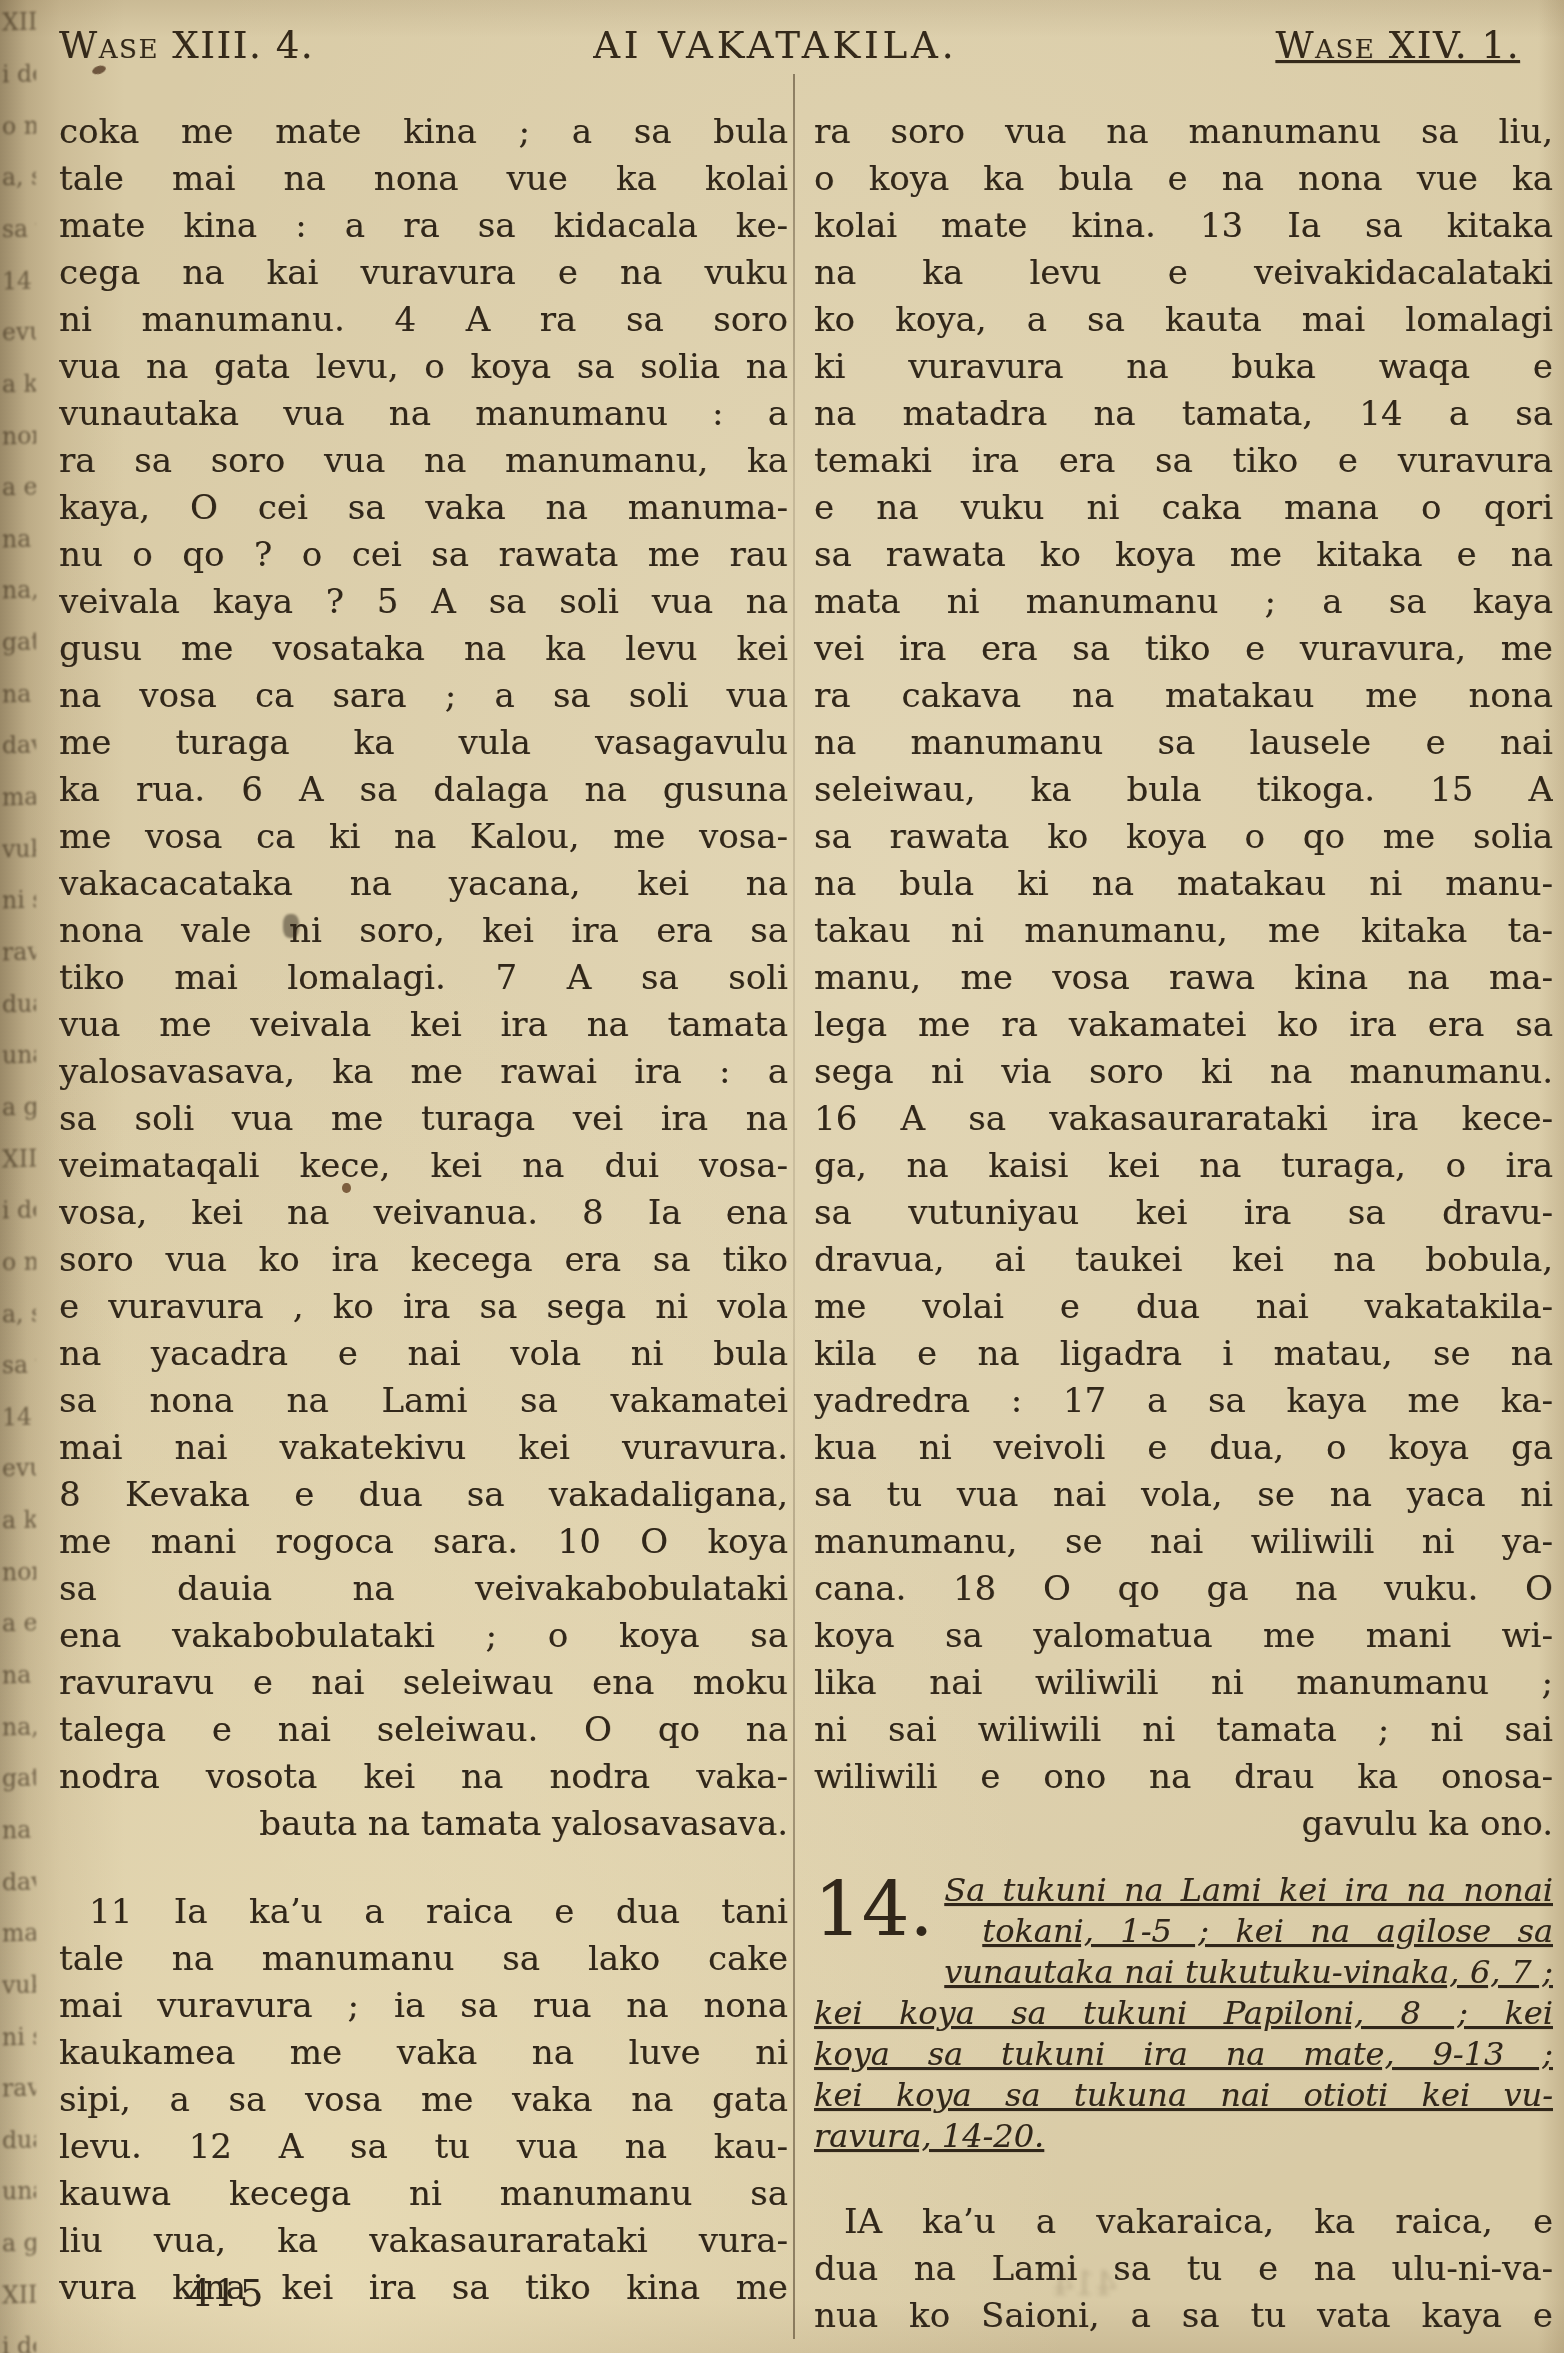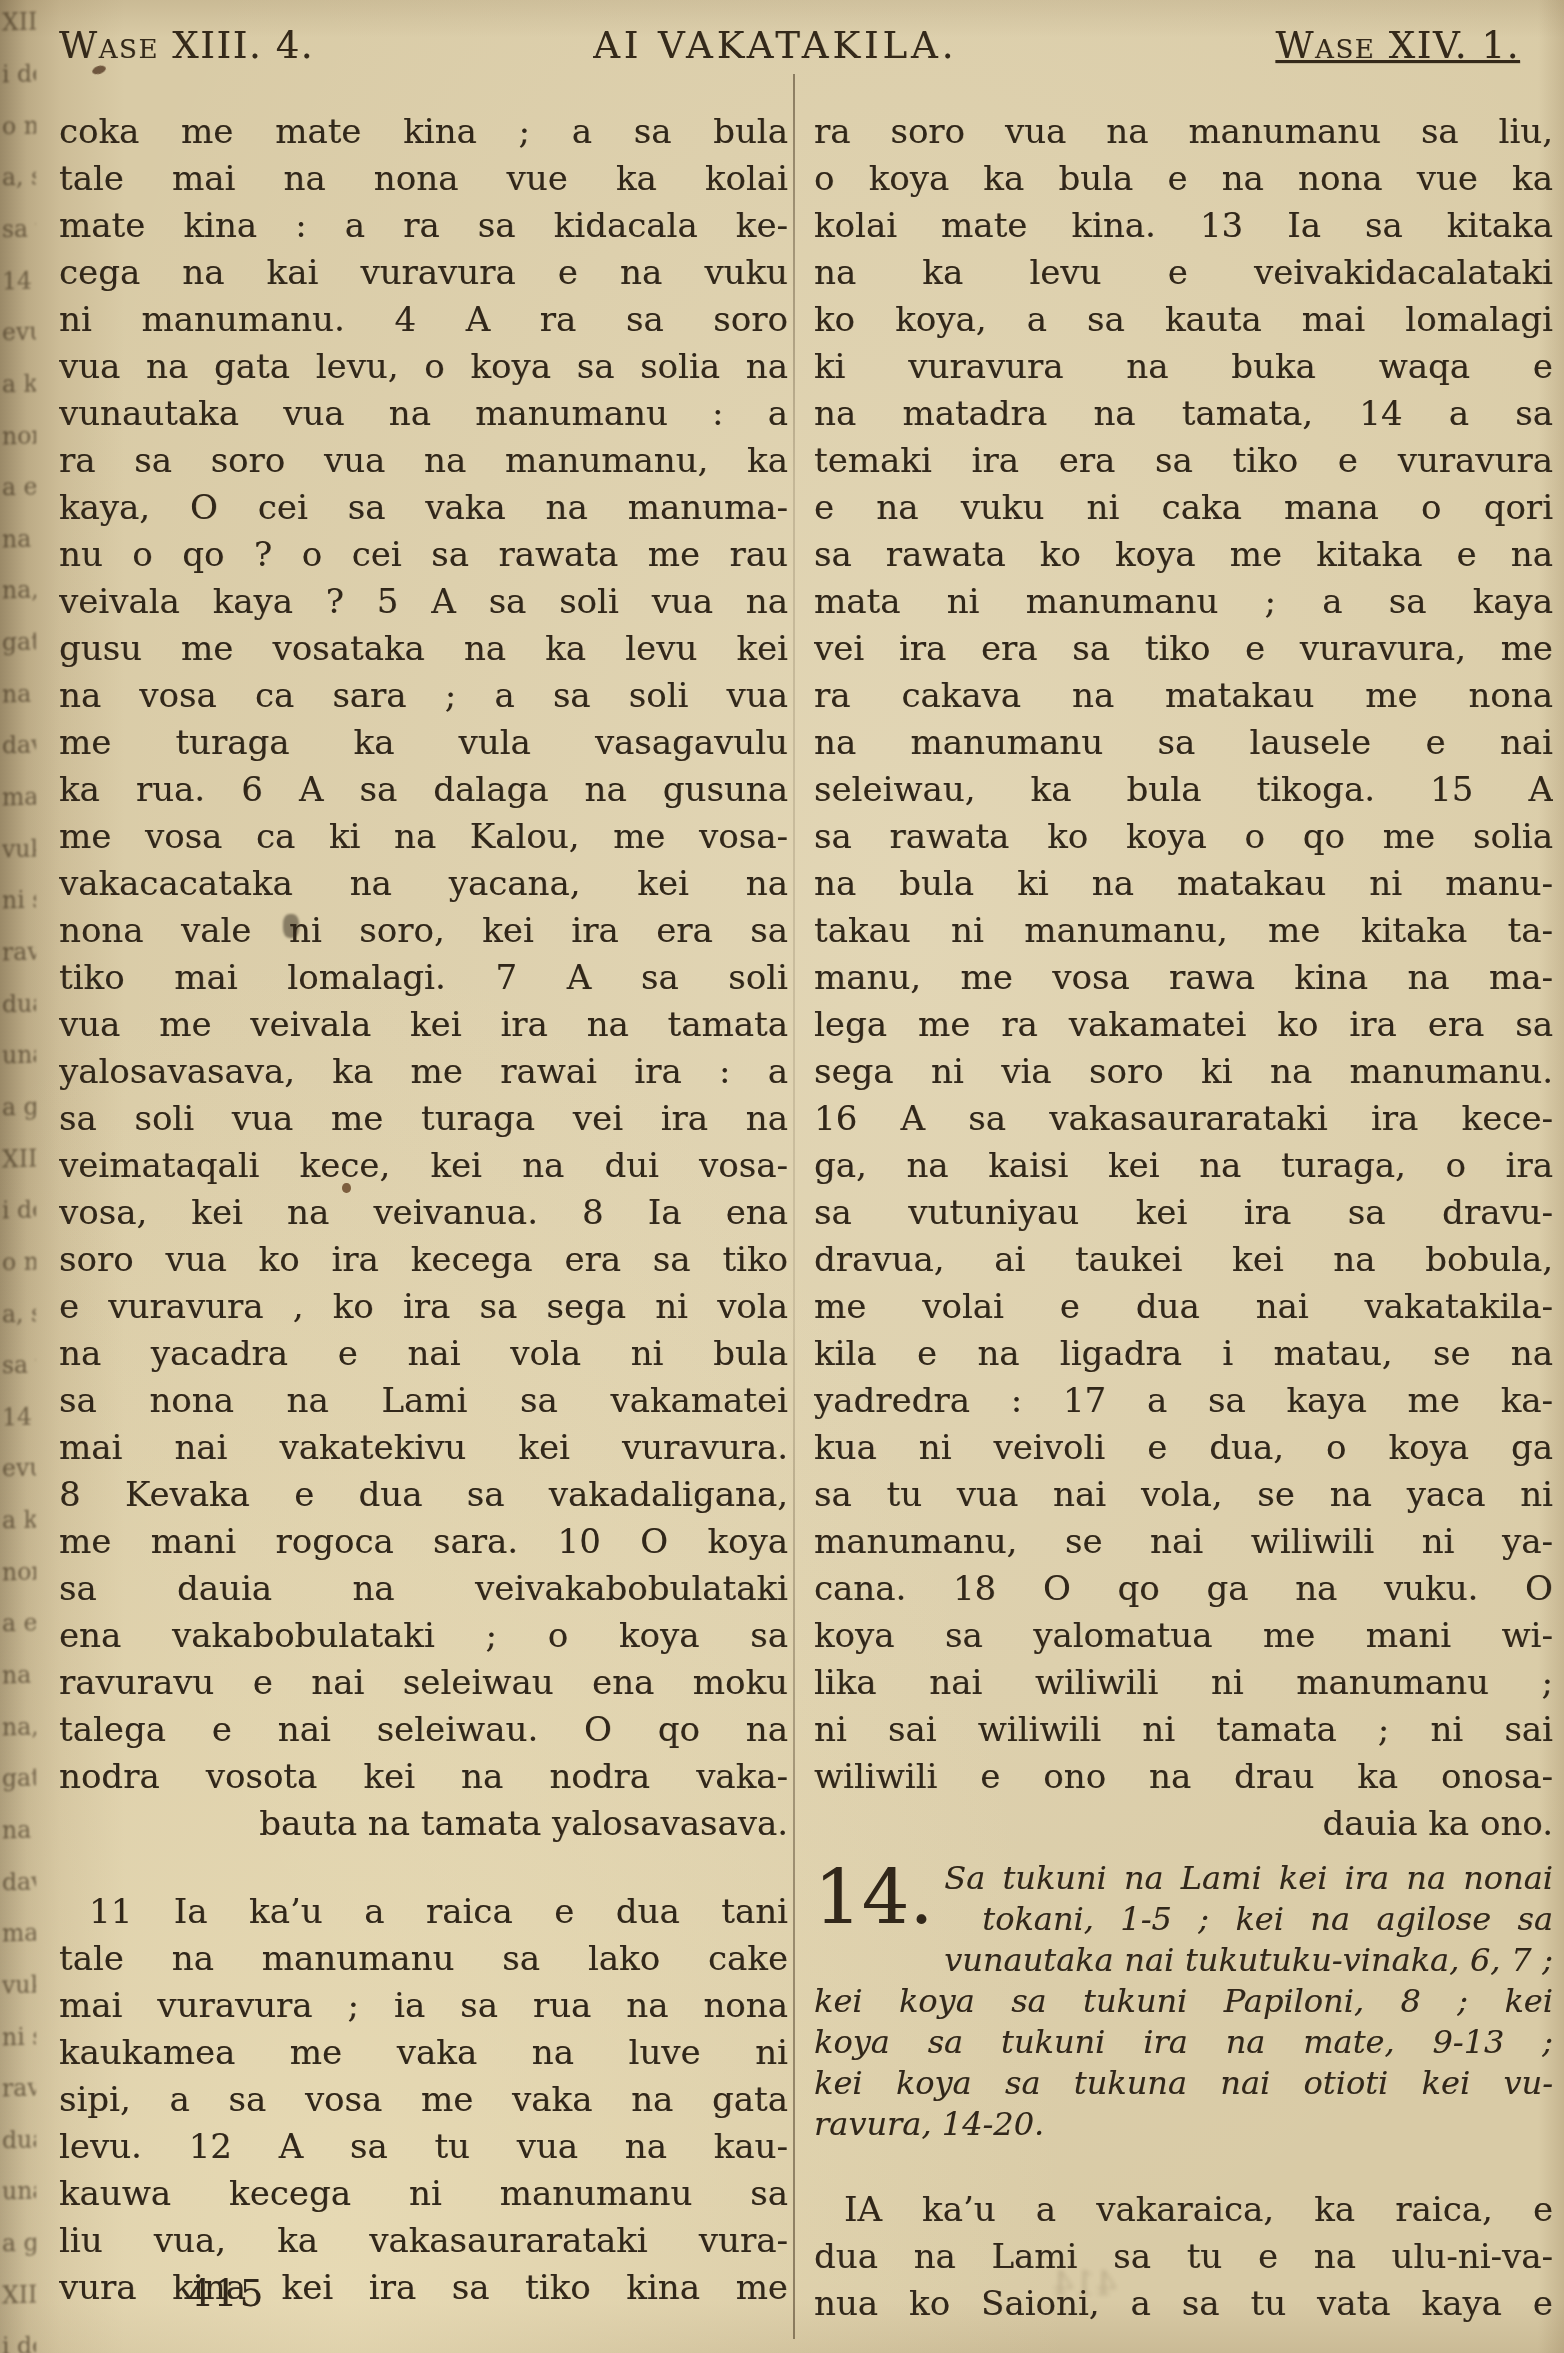--- a/index.html
+++ b/index.html
@@ -48,21 +48,21 @@
   .line:not(.pend)::after{content:"";display:inline-block;width:100%;height:0;}
   .pend{text-align:right;}
   .pstart{text-indent:30px;margin-top:41px;}
   .col-rule{
     position:absolute;left:793px;top:74px;width:1.6px;height:2265px;
     background:linear-gradient(180deg,
       rgba(72,56,34,.55) 0%, rgba(72,56,34,.18) 18%,
       rgba(72,56,34,.14) 55%, rgba(72,56,34,.45) 80%, rgba(72,56,34,.55) 100%);
   }
   
-  .chapter-block{margin-top:11px;}
+  .chapter-block{margin-top:23px;text-decoration:underline;}
   .dropcap{
     float:left;
     font-size:75px;line-height:78px;height:83px;
     padding-right:11px;
     text-shadow:0.4px 0.4px 0 rgba(44,33,20,.35);
   }
   .sum-line{
     font-style:italic;font-size:32px;height:41px;line-height:41px;
     text-align:justify;overflow:hidden;
     text-shadow:0.3px 0.3px 0 rgba(44,33,20,.3);
@@ -232,21 +232,21 @@
         <div class="line">kila e na ligadra i matau, se na</div>
         <div class="line">yadredra : 17 a sa kaya me ka-</div>
         <div class="line">kua ni veivoli e dua, o koya ga</div>
         <div class="line">sa tu vua nai vola, se na yaca ni</div>
         <div class="line">manumanu, se nai wiliwili ni ya-</div>
         <div class="line">cana. 18 O qo ga na vuku. O</div>
         <div class="line">koya sa yalomatua me mani wi-</div>
         <div class="line">lika nai wiliwili ni manumanu ;</div>
         <div class="line">ni sai wiliwili ni tamata ; ni sai</div>
         <div class="line">wiliwili e ono na drau ka onosa-</div>
-        <div class="line pend">dauia ka ono.</div>
+        <div class="line pend">gavulu ka ono.</div>
       </div>
     <div class="chapter-block">
       <span class="dropcap">14.</span>
     <div class="sum-line">Sa tukuni na Lami kei ira na nonai</div>
         <div class="sum-line sind">tokani, 1-5 ; kei na agilose sa</div>
         <div class="sum-line">vunautaka nai tukutuku-vinaka, 6, 7 ;</div>
         <div class="sum-line">kei koya sa tukuni Papiloni, 8 ; kei</div>
         <div class="sum-line">koya sa tukuni ira na mate, 9-13 ;</div>
         <div class="sum-line">kei koya sa tukuna nai otioti kei vu-</div>
         <div class="sum-line pend">ravura, 14-20.</div>

